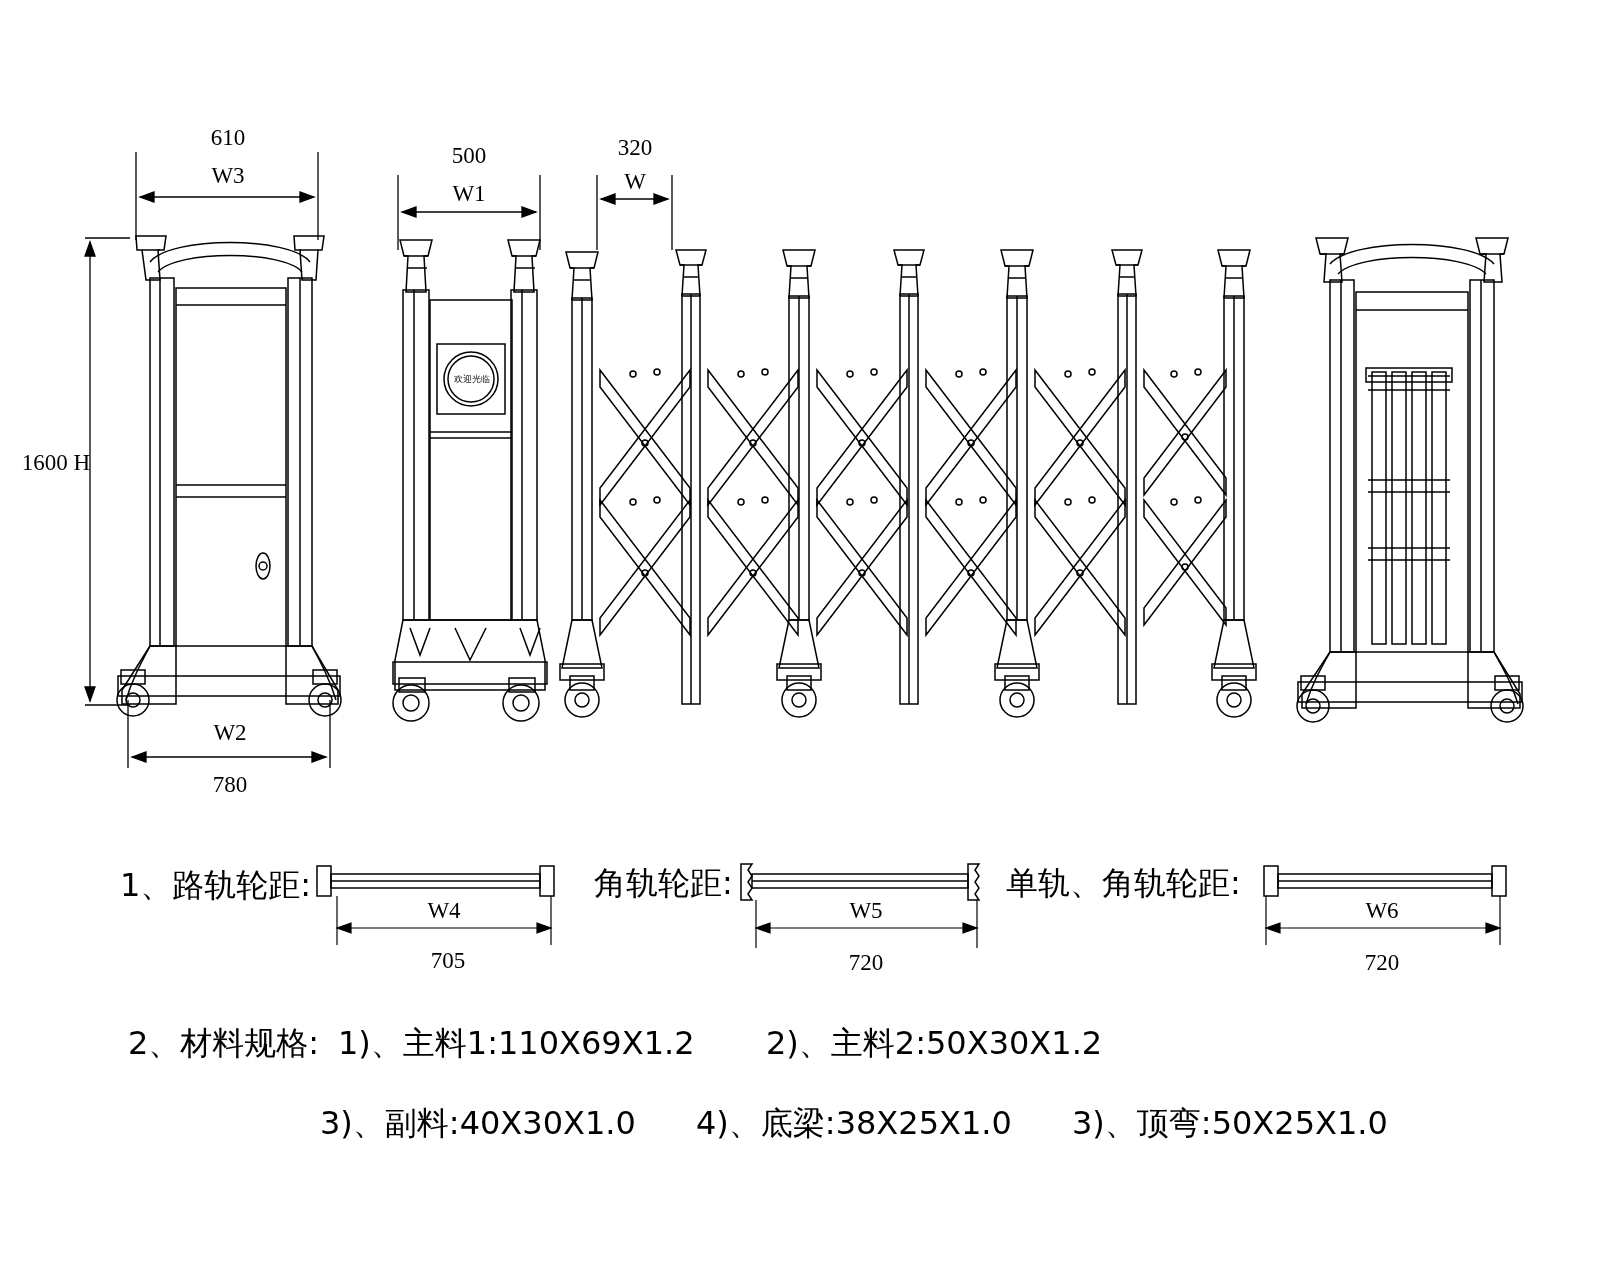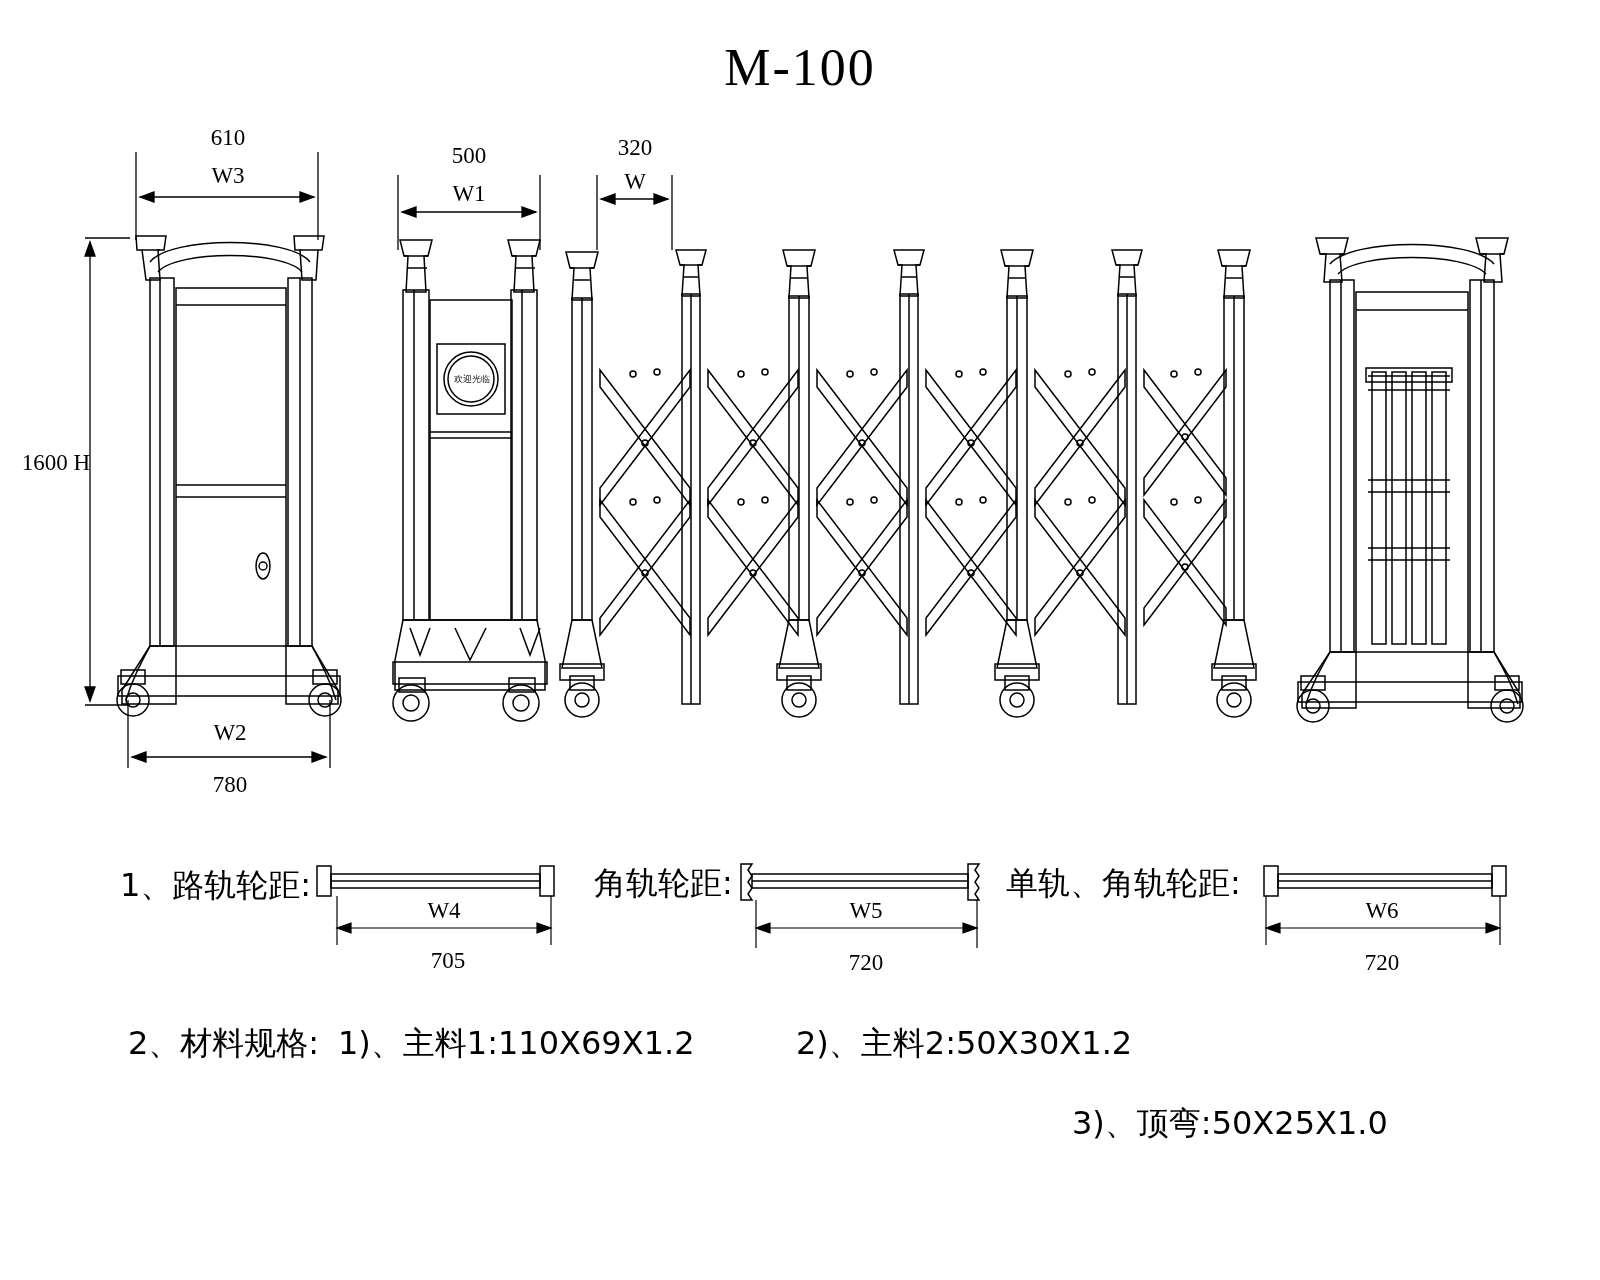--- a/index.html
+++ b/index.html
@@ -10,21 +10,20 @@
   .dim{position:absolute;font-size:23px;font-family:"Liberation Serif",serif;text-align:center;}
   .note{position:absolute;font-size:32px;font-family:"Liberation Serif",serif;white-space:nowrap;}
   .note-cn{font-family:"DejaVu Sans",sans-serif;}
   .logo-text{position:absolute;font-size:9px;font-family:"DejaVu Sans",sans-serif;color:#111;letter-spacing:0px;}
 </style>
 </head>
 <body>
 
 <div class="canvas">
 
-  <div class="title">M-100</div>
 
   <svg width="1600" height="1280" viewBox="0 0 1600 1280">
     <g fill="none" stroke="#000" stroke-width="1.6" stroke-linejoin="miter">
 
       <g stroke-width="1.3">
         <line x1="136" y1="152" x2="136" y2="240"></line>
         <line x1="318" y1="152" x2="318" y2="240"></line>
         <line x1="140" y1="197" x2="314" y2="197"></line>
         <polygon points="140,197 154,192 154,202" fill="#000"></polygon>
         <polygon points="314,197 300,192 300,202" fill="#000"></polygon>
@@ -389,17 +388,19 @@
   <div class="note note-cn" style="left:594px;top:862px;">角轨轮距:</div>
   <div class="dim" style="left:824px;top:898px;width:84px;">W5</div>
   <div class="dim" style="left:824px;top:950px;width:84px;">720</div>
 
   <div class="note note-cn" style="left:1006px;top:862px;">单轨、角轨轮距:</div>
   <div class="dim" style="left:1340px;top:898px;width:84px;">W6</div>
   <div class="dim" style="left:1340px;top:950px;width:84px;">720</div>
 
   <div class="note note-cn" style="left:128px;top:1022px;">2、材料规格:</div>
   <div class="note note-cn" style="left:338px;top:1022px;">1)、主料1:110X69X1.2</div>
-  <div class="note note-cn" style="left:766px;top:1022px;margin-left:30px;">2)、主料2:50X30X1.2</div>
-
+  <div class="note note-cn" style="left:766px;top:1022px;">2)、主料2:50X30X1.2</div>
+
+  <div class="note note-cn" style="left:320px;top:1102px;">3)、副料:40X30X1.0</div>
+  <div class="note note-cn" style="left:696px;top:1102px;">4)、底梁:38X25X1.0</div>
   <div class="note note-cn" style="left:1072px;top:1102px;">3)、顶弯:50X25X1.0</div>
 
 </div>
 
 </body></html>

